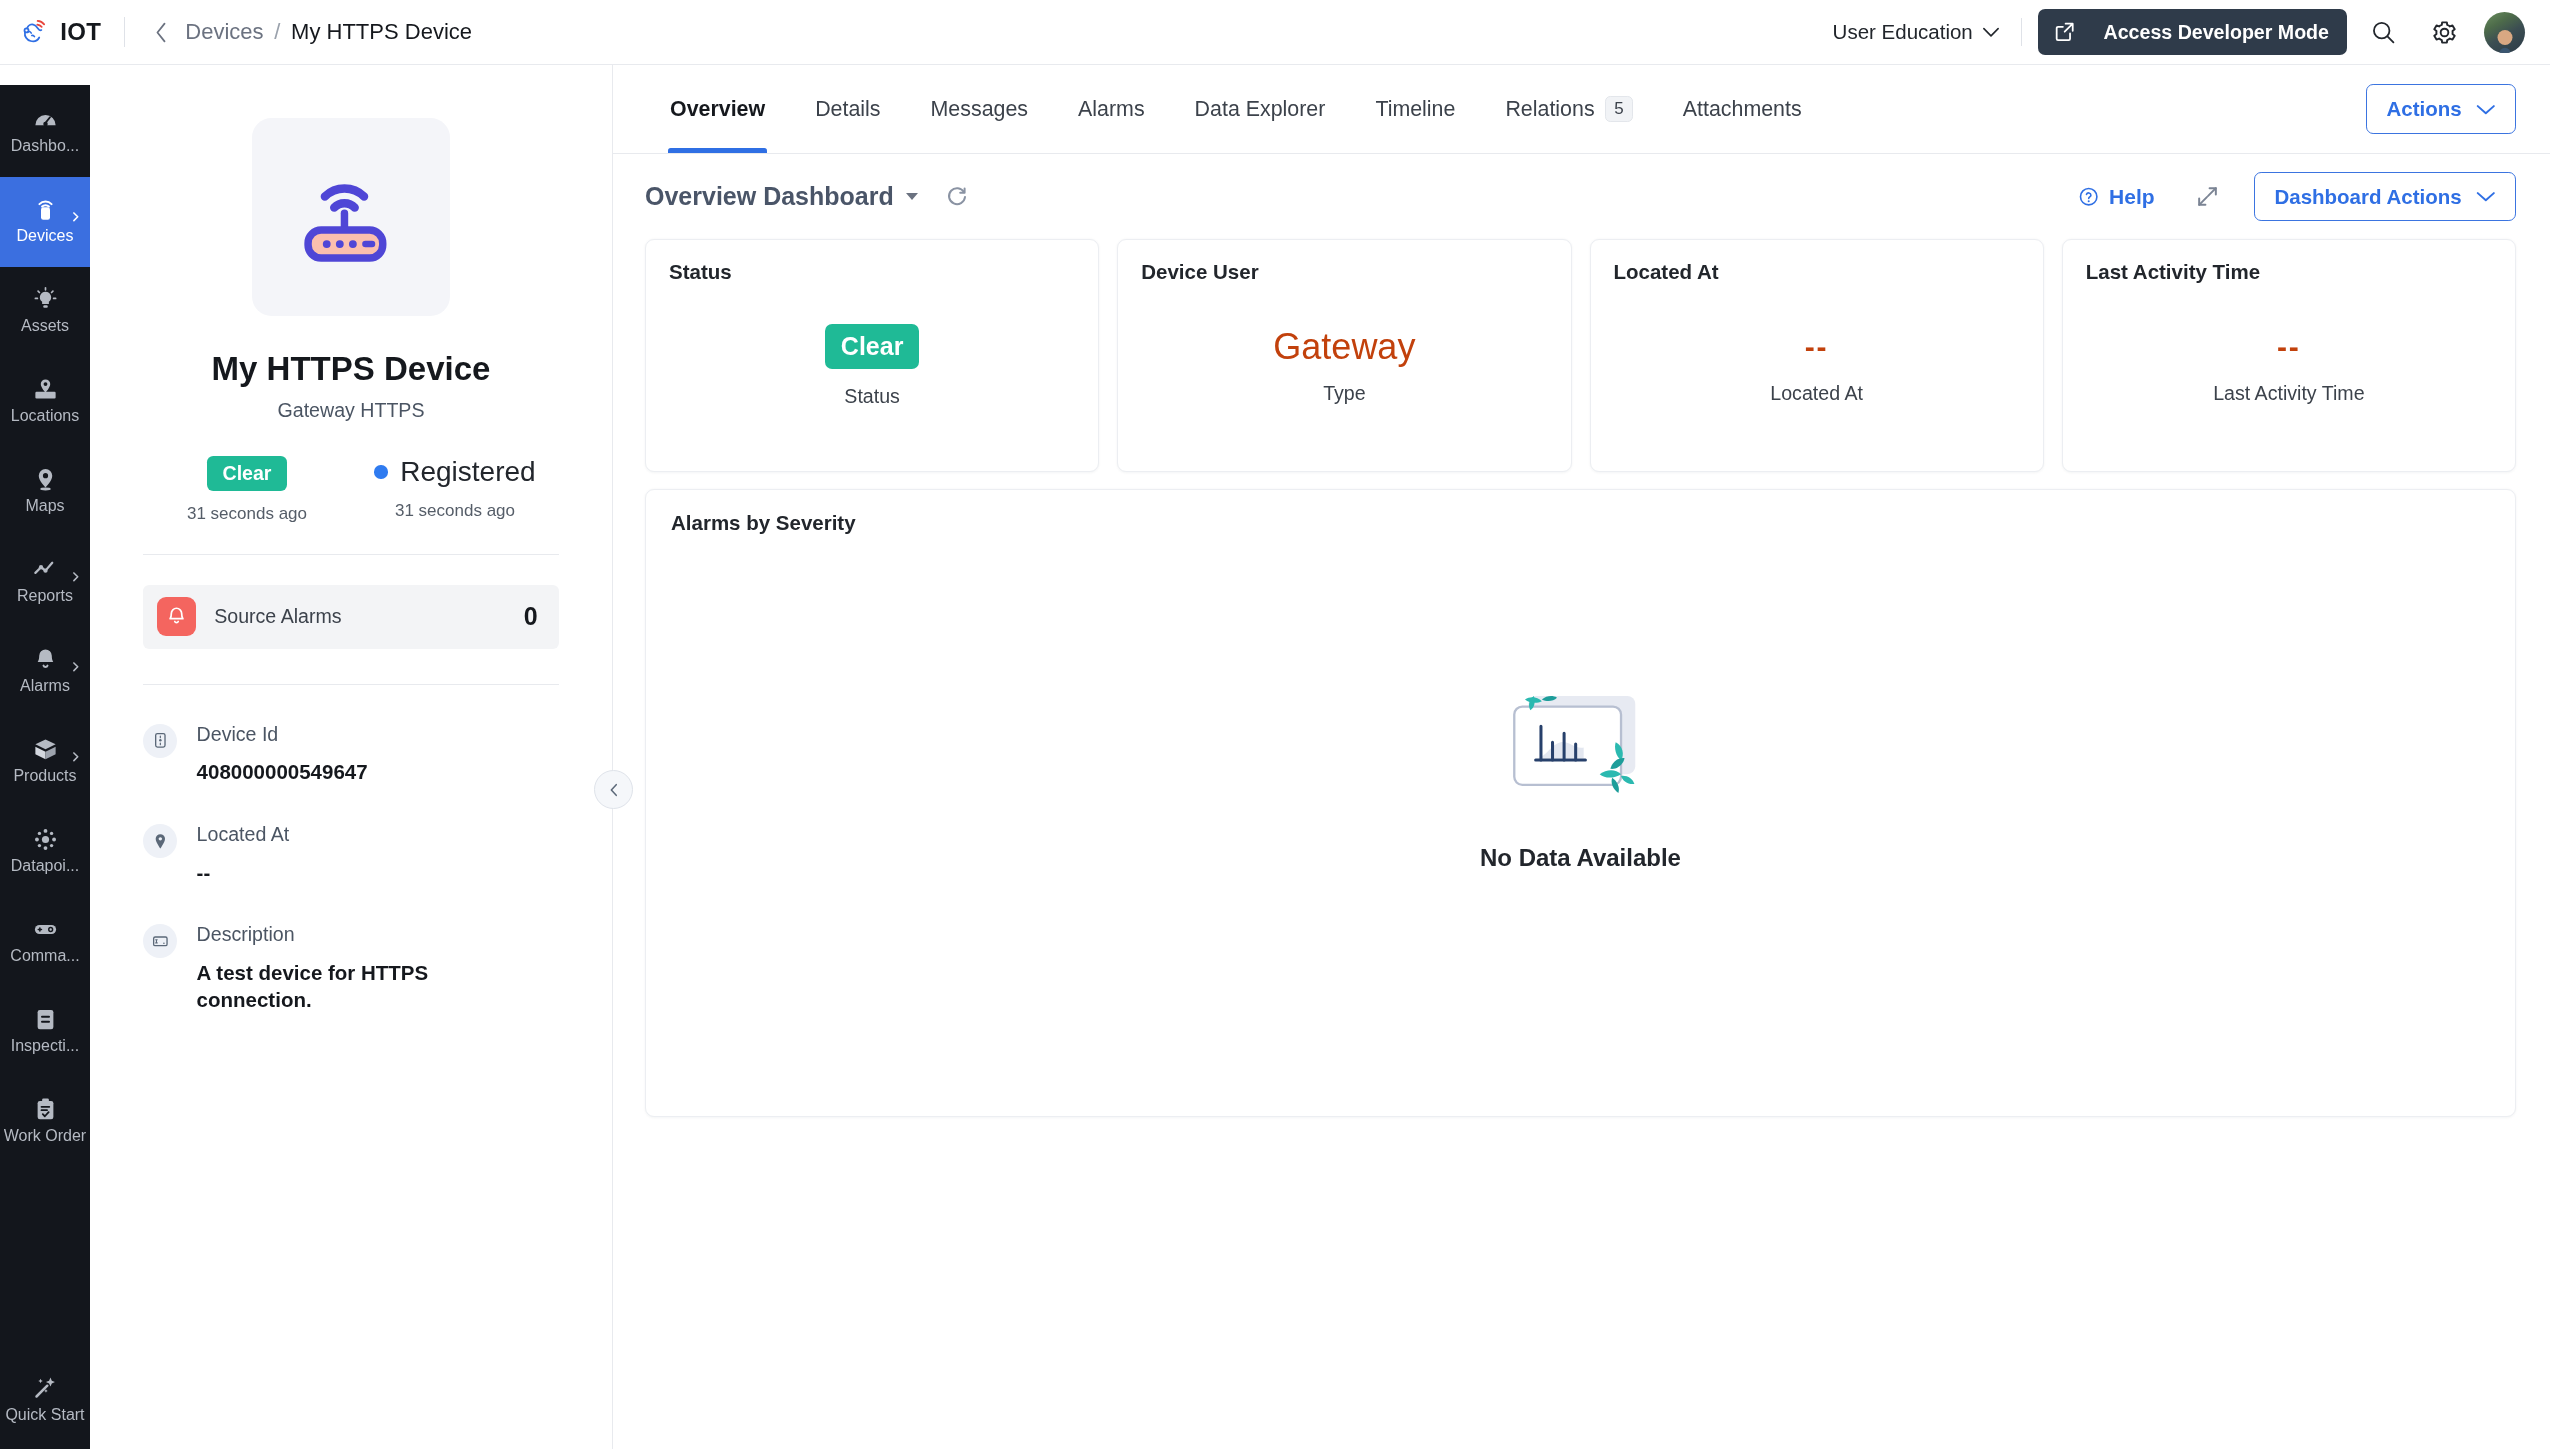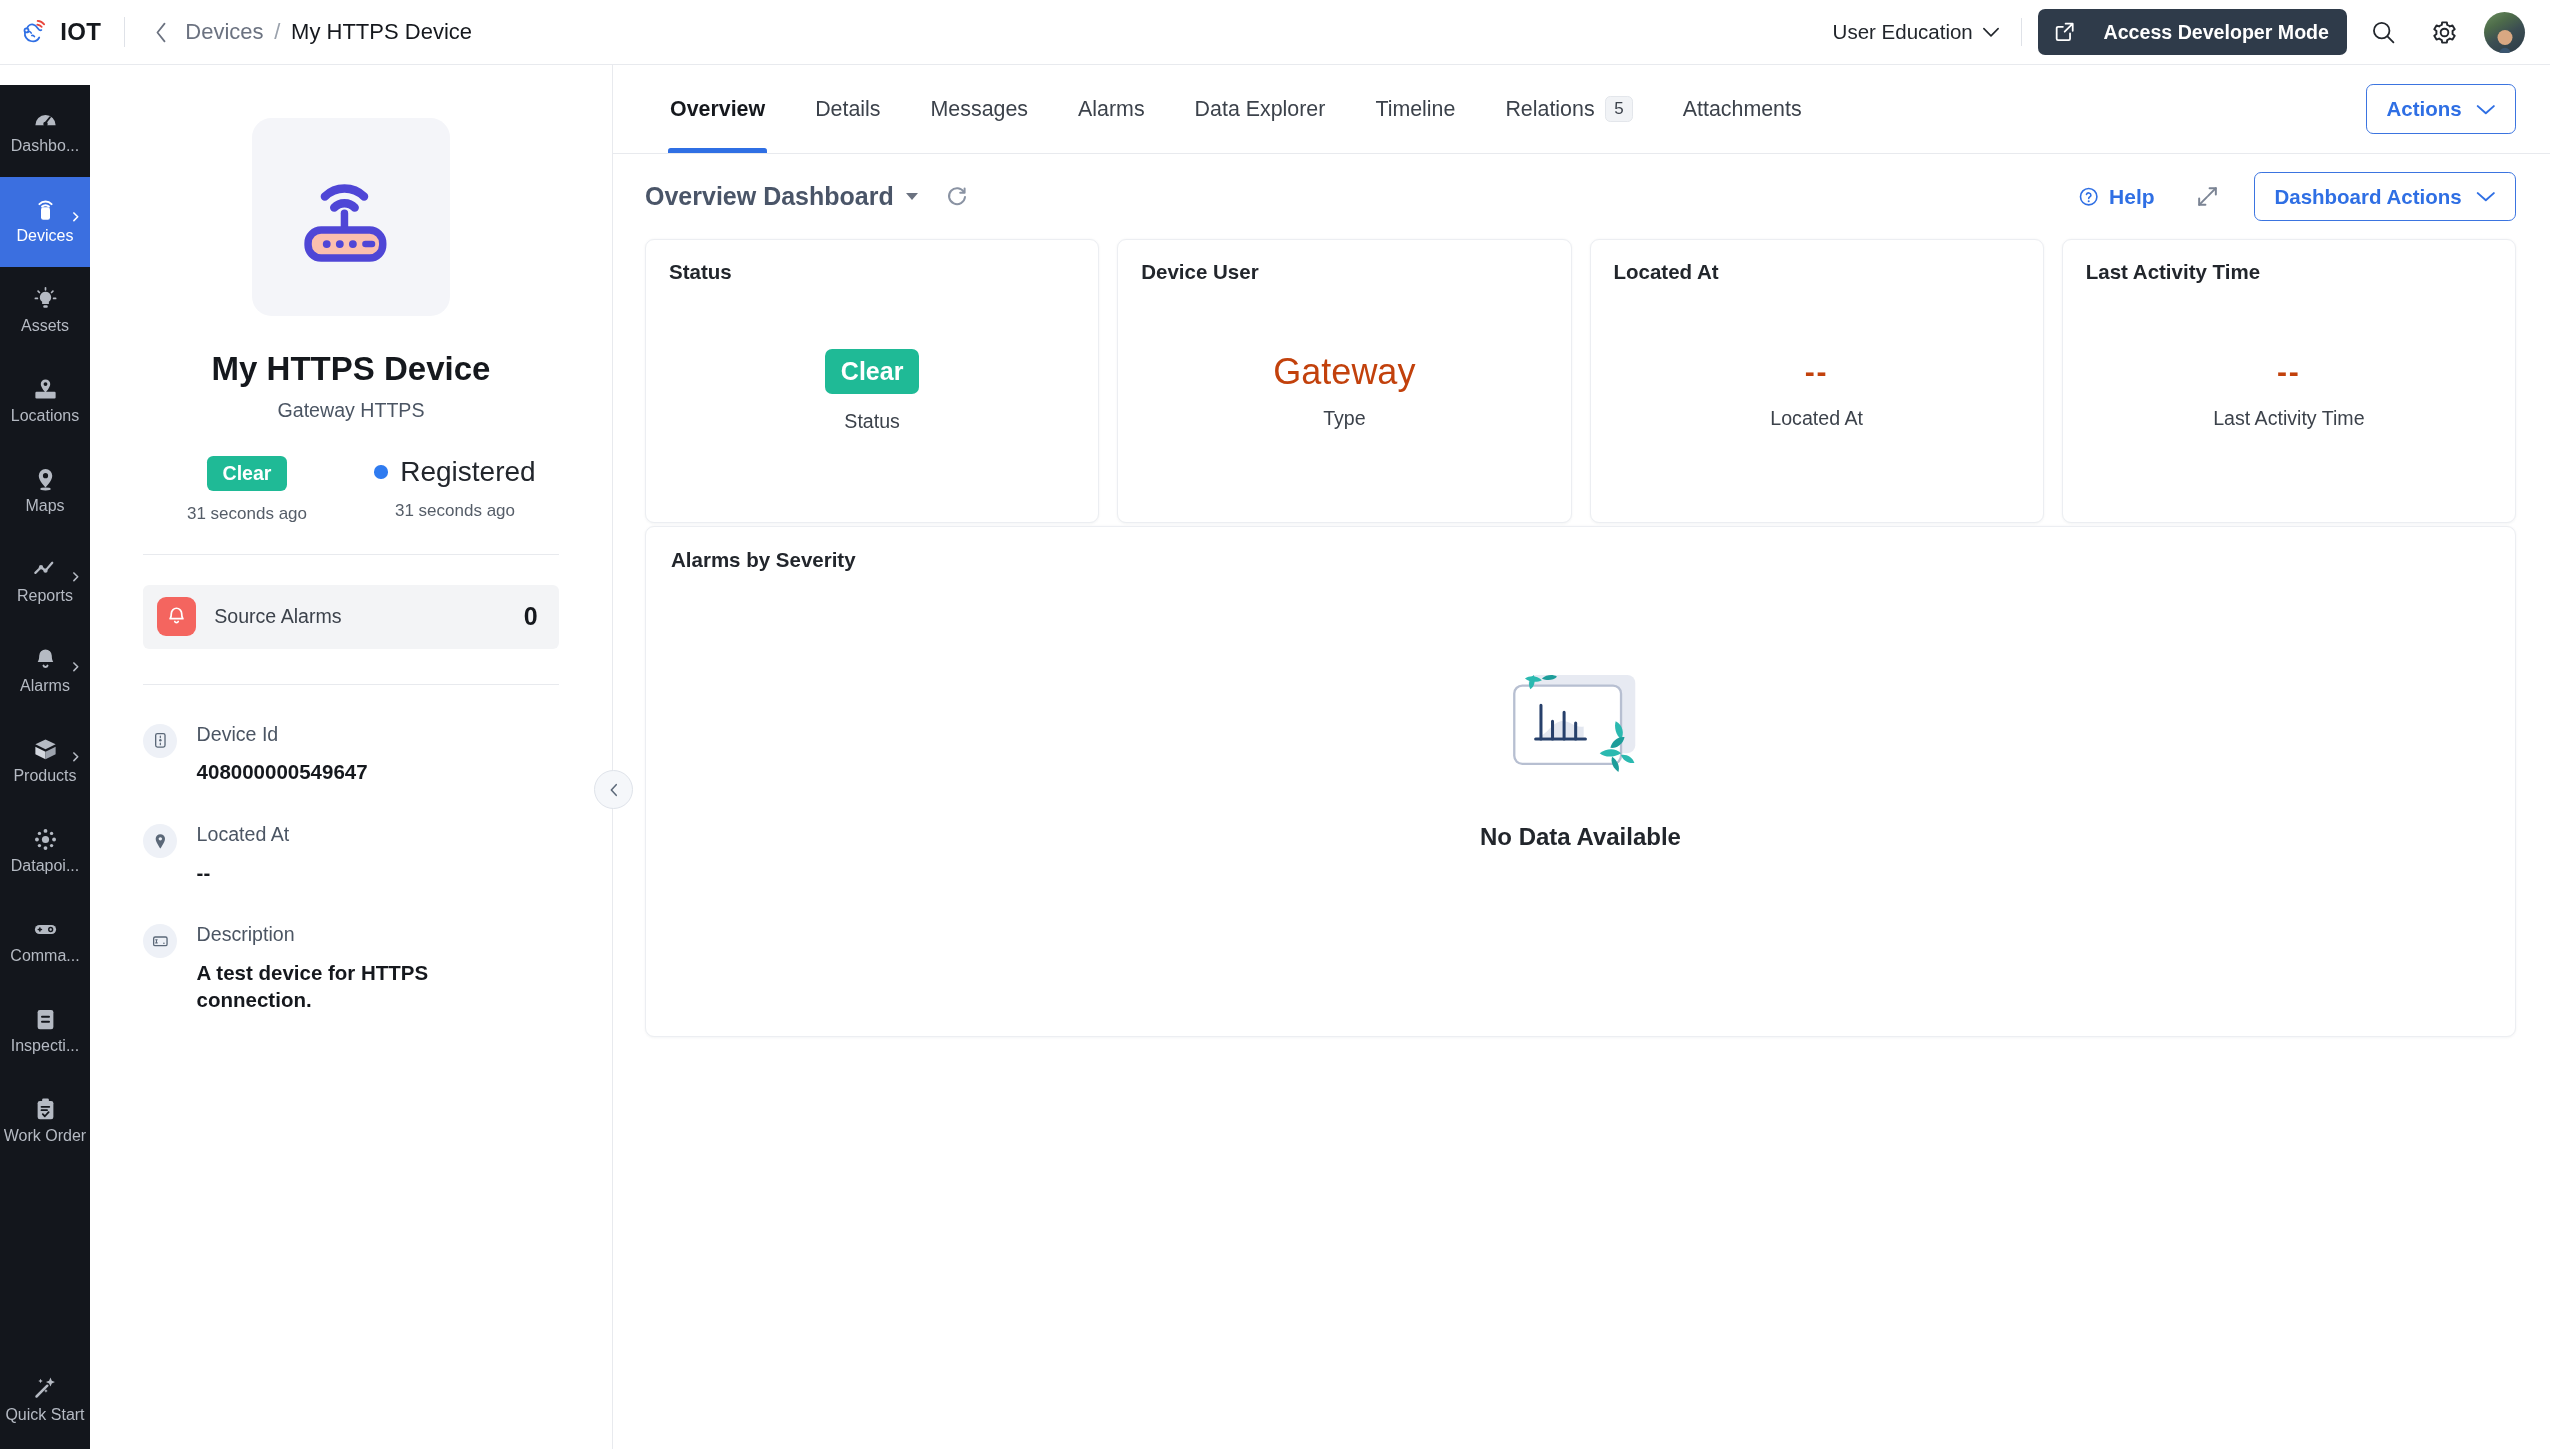--- a/index.html
+++ b/index.html
@@ -190,34 +190,34 @@
   .help-link { display: flex; align-items: center; gap: 9.8px; color: #2f6fe4; font-size: 21px; font-weight: 700; padding: 7.1px 10.7px; }
   .expand-btn { display: flex; align-items: center; justify-content: center; width: 46px; height: 46px; margin: 0 23px 0 19.6px; }
 
   .canvas { flex: 1 1 auto; min-height: 0; padding: 0 34px 0 32px; }
   .cards { display: flex; gap: 18px; }
   .card {
     flex: 1 1 0; min-width: 0;
     background: #ffffff; border: 0.9px solid #eceef2; border-radius: 9px;
     box-shadow: 0 0.9px 2.7px rgba(28,40,64,.05);
     padding: 19.6px 23px 23px;
-    height: 284px; display: flex; flex-direction: column;
+    height: 233px; display: flex; flex-direction: column;
   }
   .card-title { font-size: 20.5px; font-weight: 700; color: #22262c; }
   .card-body { flex: 1 1 auto; display: flex; flex-direction: column; align-items: center; justify-content: center; gap: 16px; }
   .card-badge { background: #1fba96; color: #ffffff; font-size: 25px; font-weight: 700; padding: 8px 16px; border-radius: 7.1px; }
   .card-value { font-size: 36px; color: #c2410c; line-height: 39px; }
   .card-value.dim { letter-spacing: 1.8px; font-weight: 700; font-size: 30px; }
   .card-sub { font-size: 19.6px; color: #3c424b; }
 
   .panel {
-    margin-top: 3px;
+    margin-top: 17px;
     background: #ffffff; border: 0.9px solid #eceef2; border-radius: 9px;
     box-shadow: 0 0.9px 2.7px rgba(28,40,64,.05);
-    height: 511px; padding: 21.4px 25px;
+    height: 628px; padding: 21.4px 25px;
     display: flex; flex-direction: column;
   }
   .panel-title { font-size: 20.5px; font-weight: 700; color: #22262c; }
   .panel-body { flex: 1 1 auto; display: flex; flex-direction: column; align-items: center; justify-content: center; gap: 36px; padding-bottom: 71px; }
   .empty-text { font-size: 24px; font-weight: 700; color: #22262c; }
 </style>
 </head>
 <body>
 
 <div class="app">

